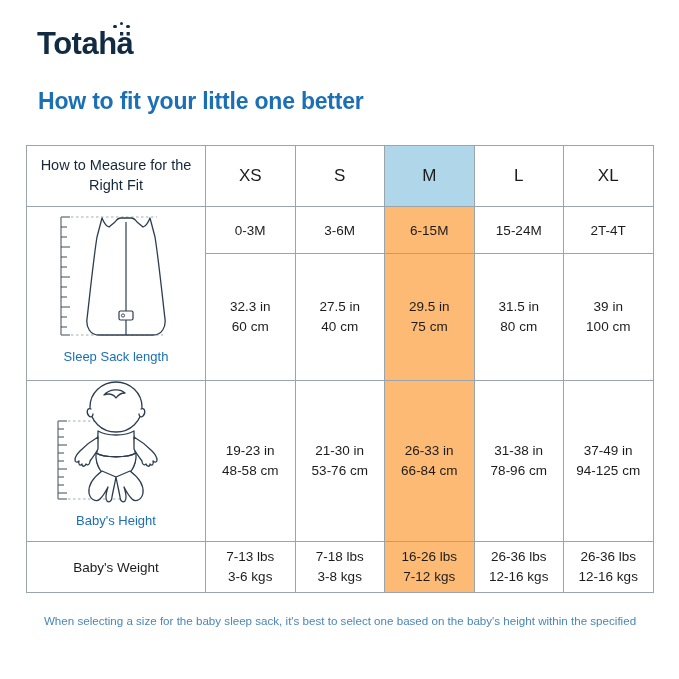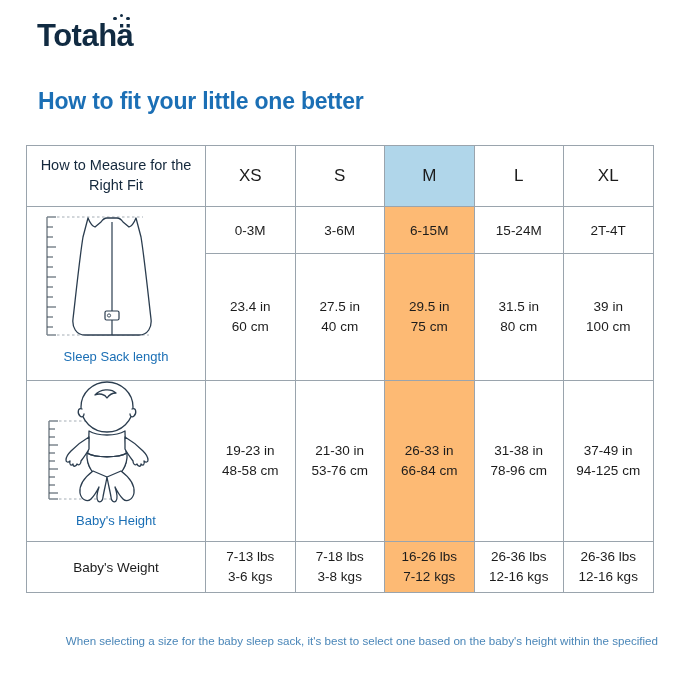--- a/index.html
+++ b/index.html
@@ -7,21 +7,21 @@
     width:679px;height:679px;
     background:#ffffff;
     font-family:"Liberation Sans", sans-serif;
     overflow:hidden;
     -webkit-font-smoothing:antialiased;
   }
   .page{position:relative;width:679px;height:679px;box-sizing:border-box;}
 
   
   .brand{
-    position:absolute;left:37px;top:20px;
+    position:absolute;left:37px;top:28px;
     font-size:31px;font-weight:700;letter-spacing:-0.5px;
     color:#112b42;line-height:1;
   }
   .brand .dots{
     position:relative;display:inline-block;width:0;height:0;
   }
   .brand .dot{
     position:absolute;width:3.4px;height:3.4px;border-radius:50%;
     background:#112b42;
   }
@@ -78,31 +78,31 @@
   .two-line{line-height:1.5;}
 
   .rowlabel{
     color:#1b6fb5;font-size:13px;
   }
   .illcell{position:relative;}
 
   
   .ill{
     position:relative;width:100%;height:100%;
-    display:flex;flex-direction:column;justify-content:flex-start;
+    display:flex;flex-direction:column;align-items:center;justify-content:flex-start;
   }
   .ill svg{display:block;}
   .ill-cap{
     color:#1b6fb5;font-size:13px;margin-top:2px;
   }
 
   
   .footer{
-    position:absolute;left:22px;top:632px;width:636px;
-    text-align:right;
+    position:absolute;left:22px;top:612px;width:636px;
+    text-align:center;
     font-size:11.6px;line-height:1.62;
     color:#4a86b8;
   }
 </style>
 </head>
 <body>
 
 <div class="page">
 
   <div class="brand">
@@ -174,21 +174,21 @@
         </td>
         <td>0-3M</td>
         <td>3-6M</td>
         <td class="hl">6-15M</td>
         <td>15-24M</td>
         <td>2T-4T</td>
       </tr>
 
       <tr class="row-len">
         <td class="two-line">
-          <div>23.4 in</div>
+          <div>32.3 in</div>
           <div>60 cm</div>
         </td>
         <td class="two-line">
           <div>27.5 in</div>
           <div>40 cm</div>
         </td>
         <td class="two-line hl">
           <div>29.5 in</div>
           <div>75 cm</div>
         </td>

